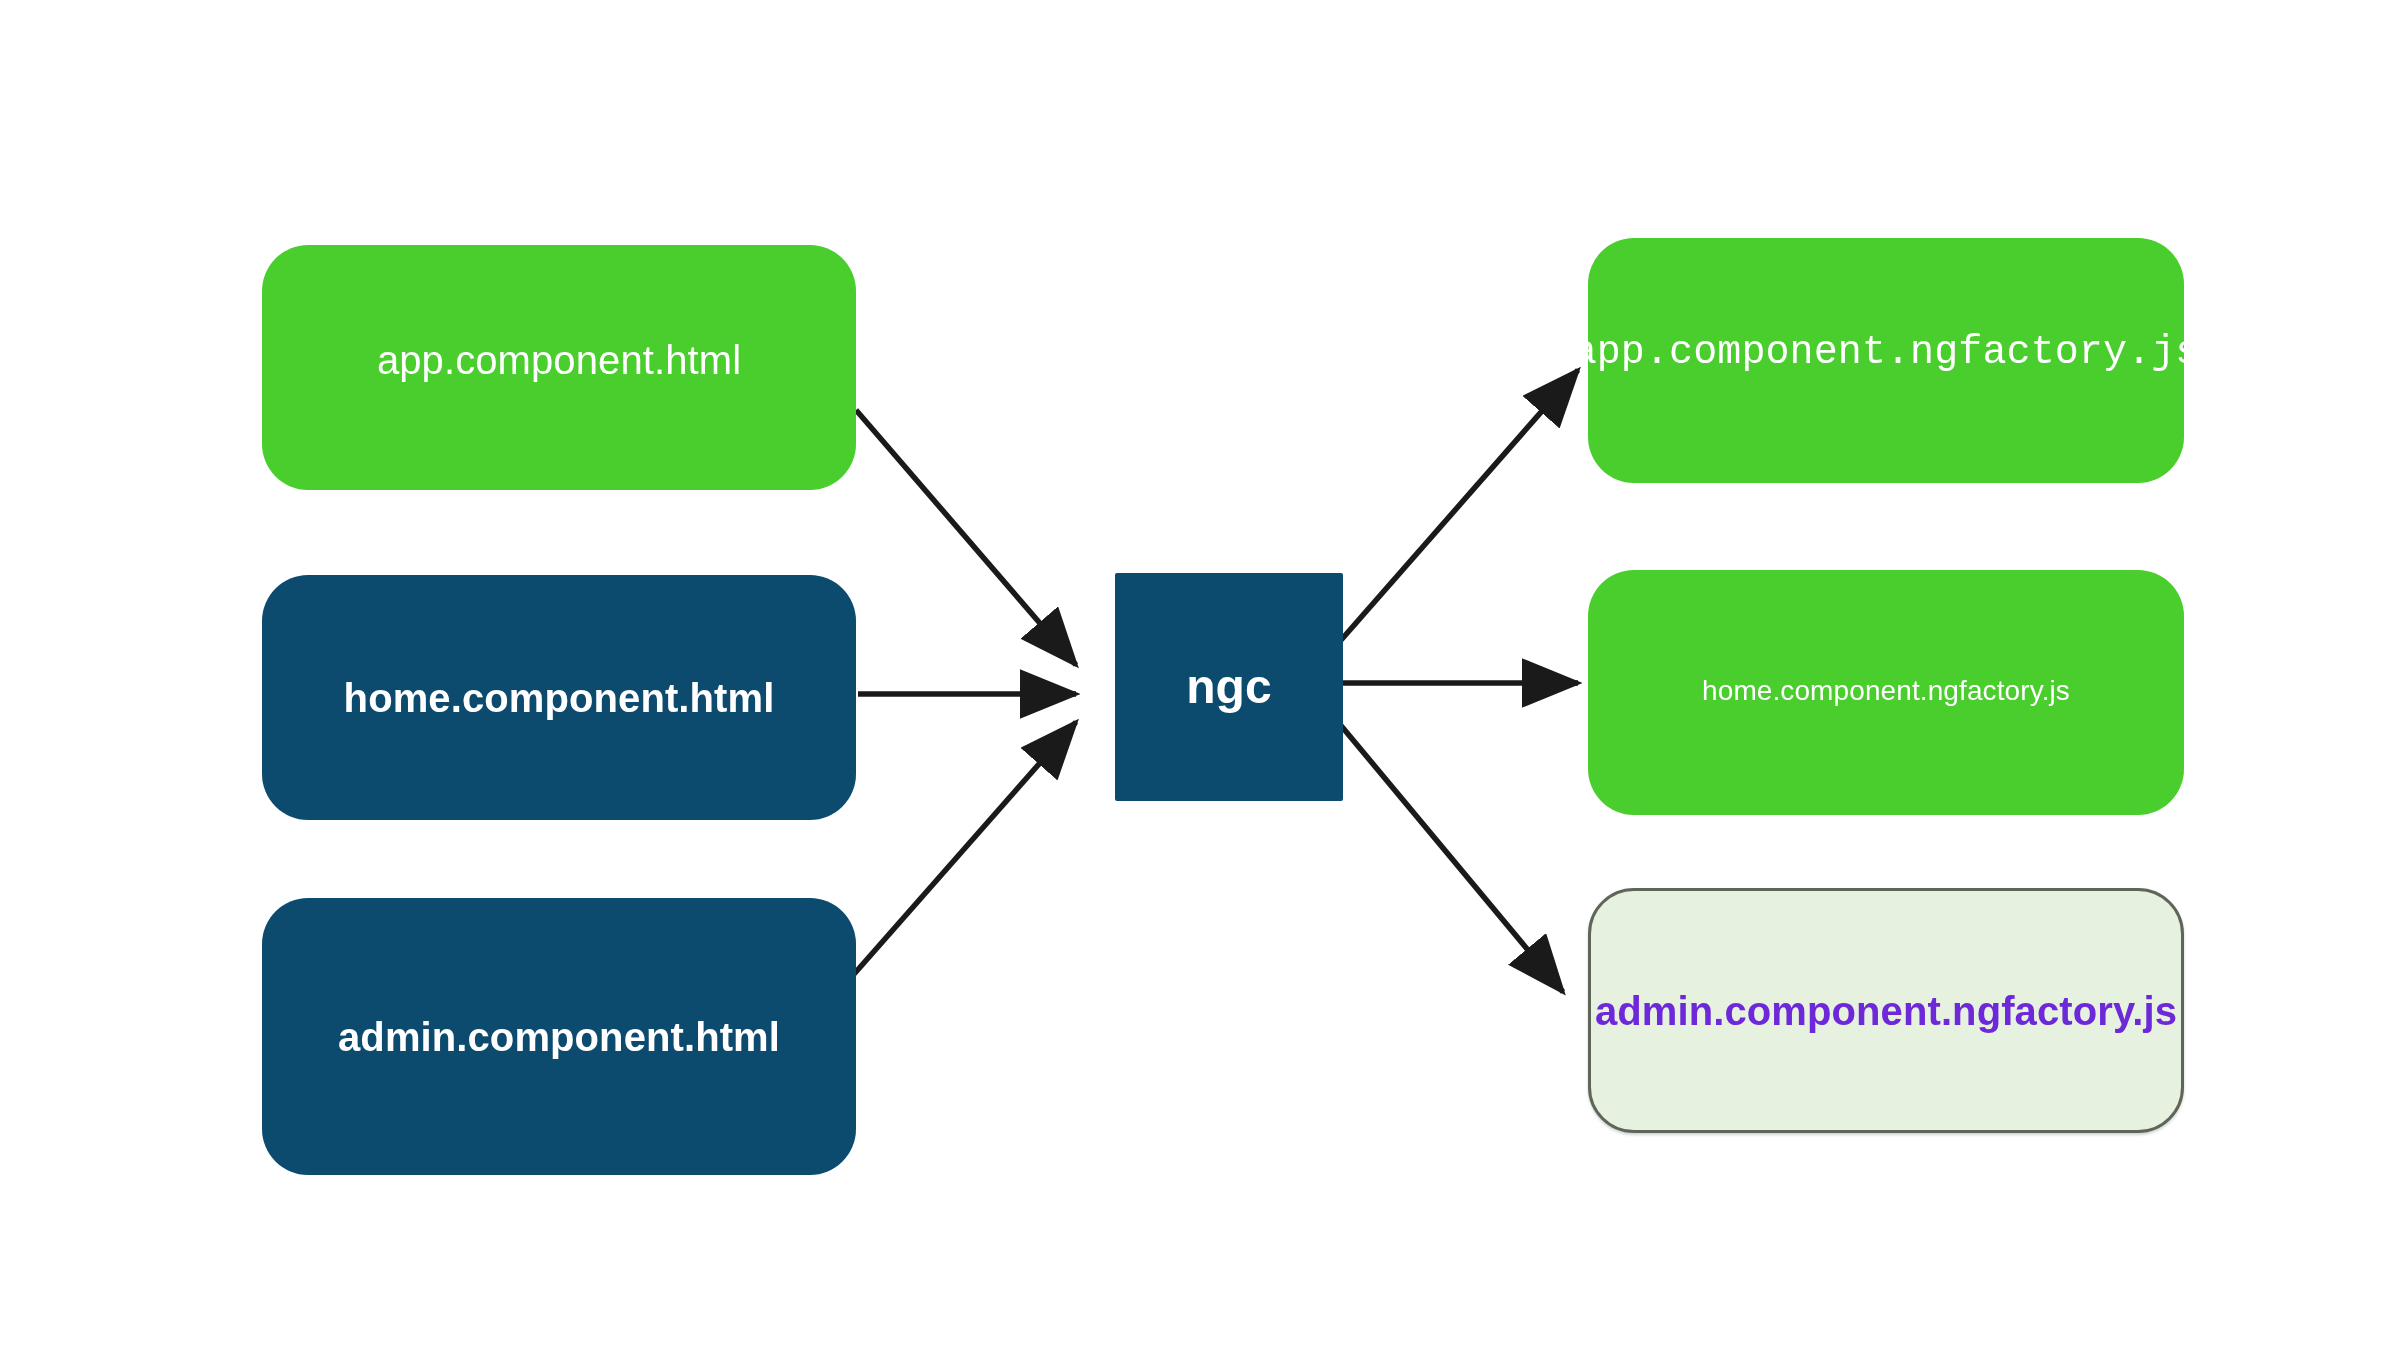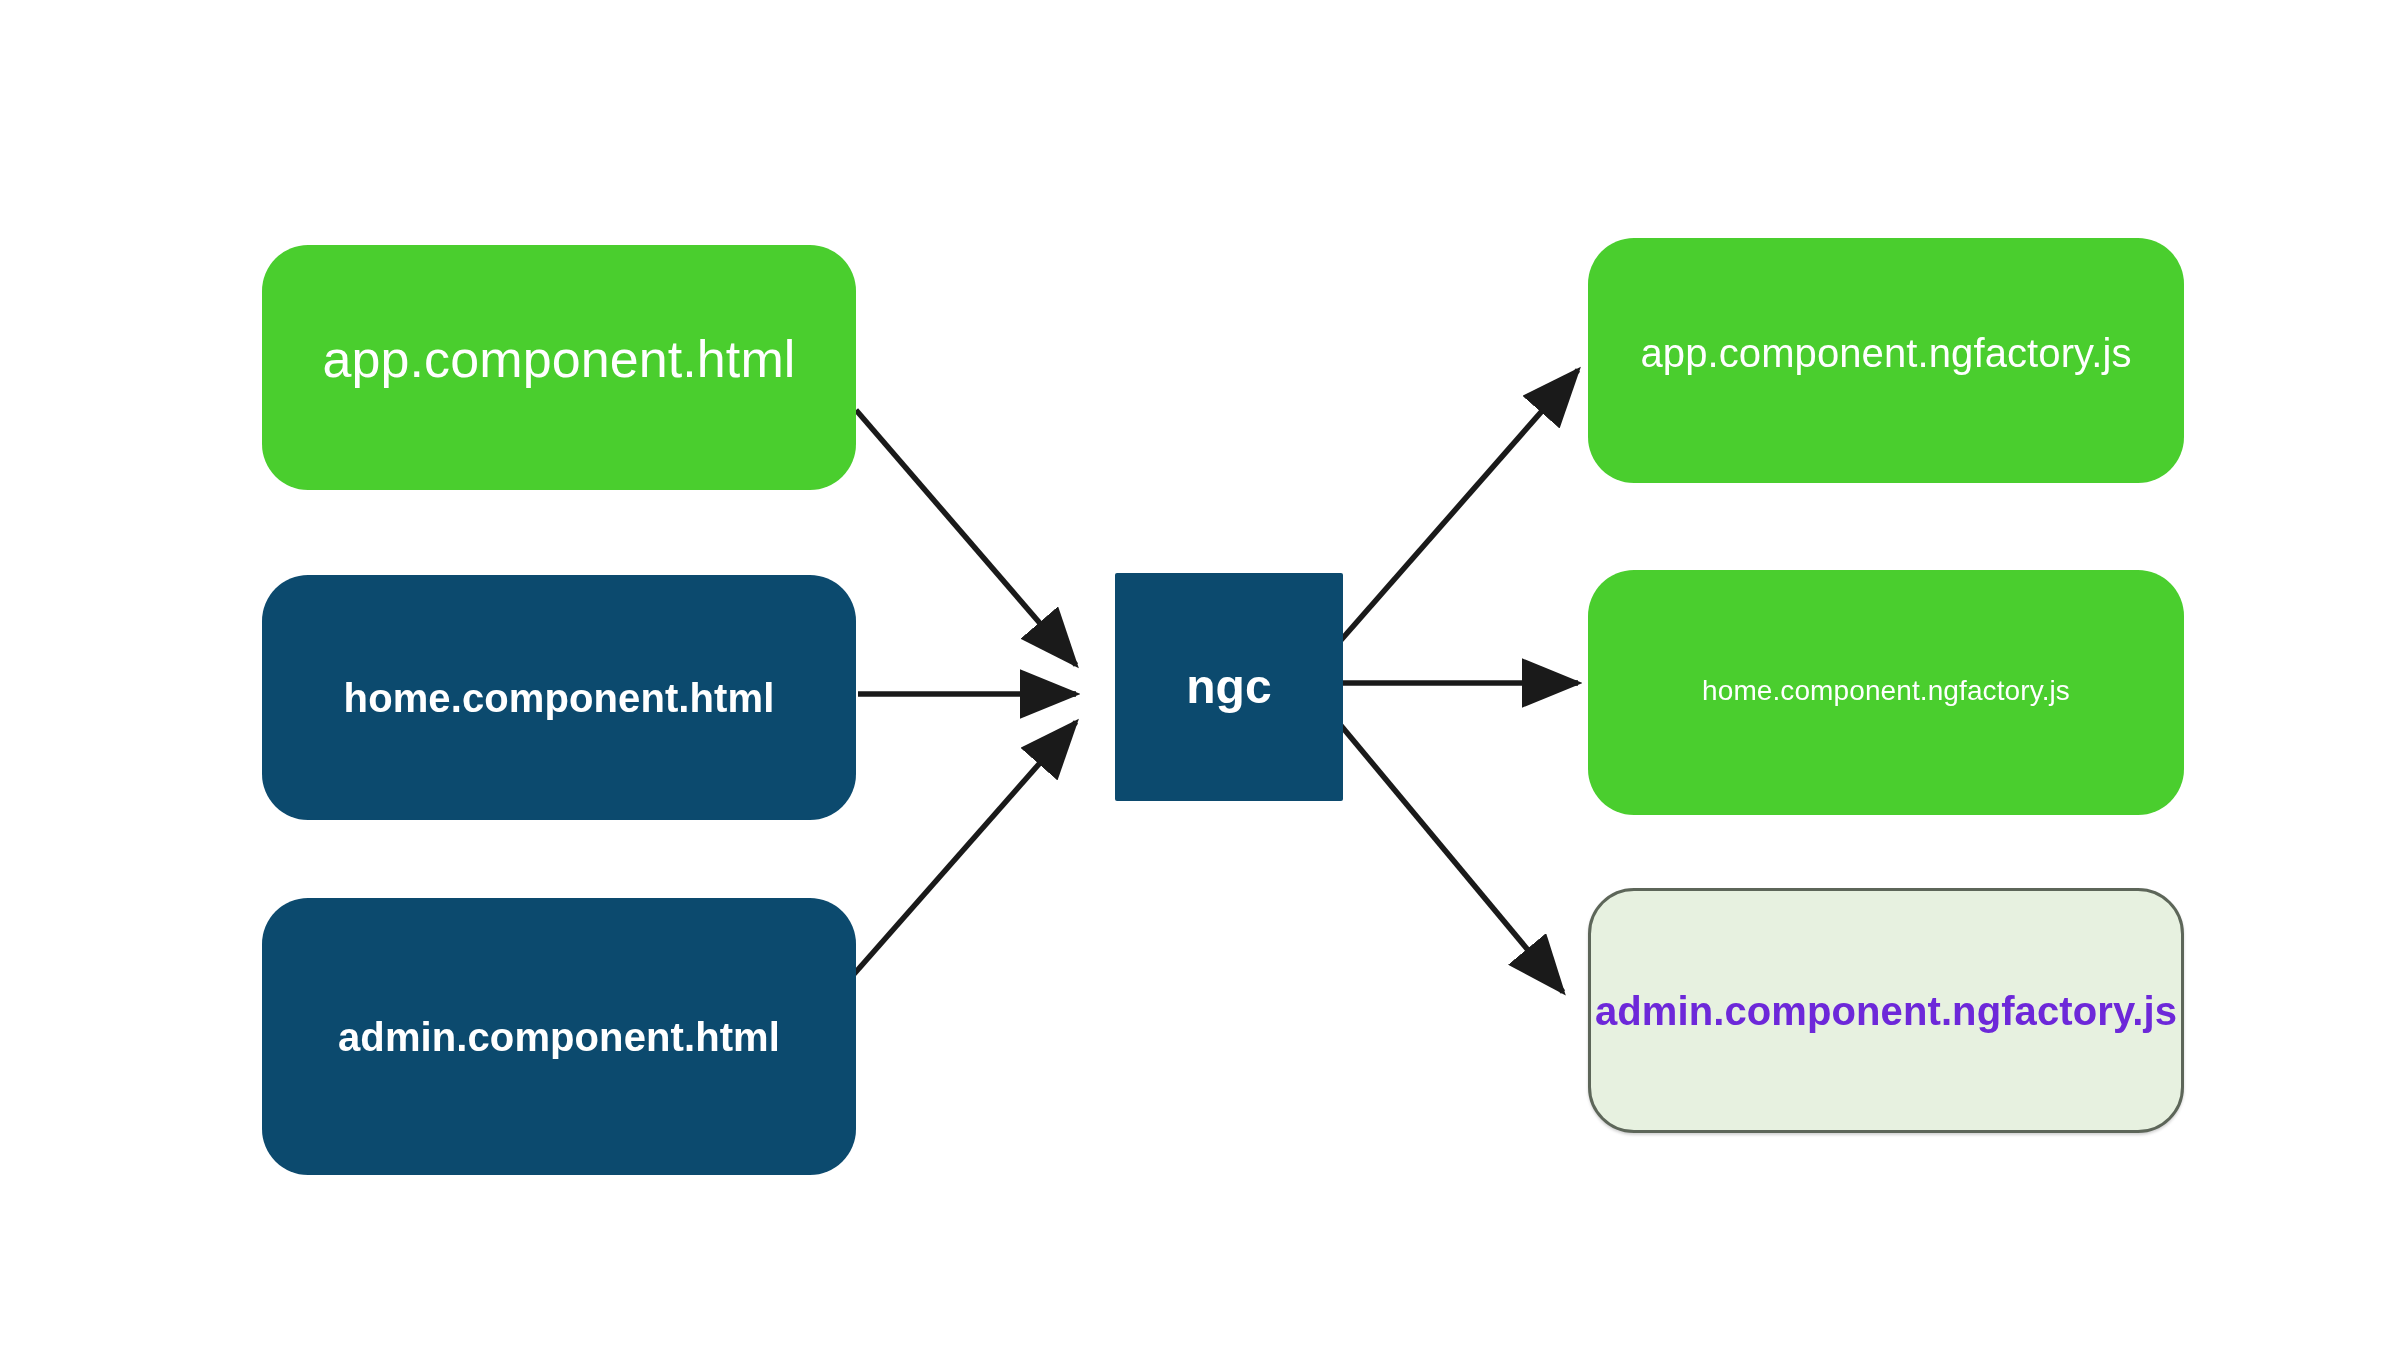--- a/index.html
+++ b/index.html
@@ -59,31 +59,31 @@
     font-weight: bold;
   }
   .node.fill-pale {
     background: #e7f1e0;
     color: #6d28d9;
     border: 3px solid #5d6659;
     box-shadow: 0 2px 3px rgba(0,0,0,0.18);
   }
 
   
-  .n-app-html      { left: 262px;  top: 245px;  width: 594px; height: 245px; font-size: 52px; text-align: right; }
+  .n-app-html      { left: 262px;  top: 245px;  width: 594px; height: 245px; font-size: 40px; text-align: right; }
   .n-home-html     { left: 262px;  top: 575px;  width: 594px; height: 245px; font-size: 40px; }
   .n-admin-html    { left: 262px;  top: 898px;  width: 594px; height: 277px; font-size: 40px; }
   .n-ngc           { left: 1115px; top: 573px;  width: 228px; height: 228px; font-size: 48px; }
   .n-app-fac       { left: 1588px; top: 238px;  width: 596px; height: 245px; font-size: 40px; }
   .n-home-fac      { left: 1588px; top: 570px;  width: 596px; height: 245px; font-size: 28px; }
   .n-admin-fac     { left: 1588px; top: 888px;  width: 596px; height: 245px; font-size: 40px; font-weight: bold; }
 
   
   .n-app-html  .node-label { transform: translateY(-8px); }
-  .n-app-fac   .node-label { transform: translateY(-8px); }
+  .n-app-fac   .node-label { transform: translateY(-8px); font-family: Liberation Mono, monospace; }
   .n-home-fac  .node-label { transform: translateY(-2px); }
 </style>
 </head>
 <body>
 
 <div id="canvas">
 
   <svg id="edge-layer" viewBox="0 0 2400 1350" width="2400" height="1350" xmlns="http://www.w3.org/2000/svg">
     <defs>
       <marker id="arrowhead" markerWidth="11" markerHeight="9" refX="10.2" refY="4.5" orient="auto" markerUnits="strokeWidth">

